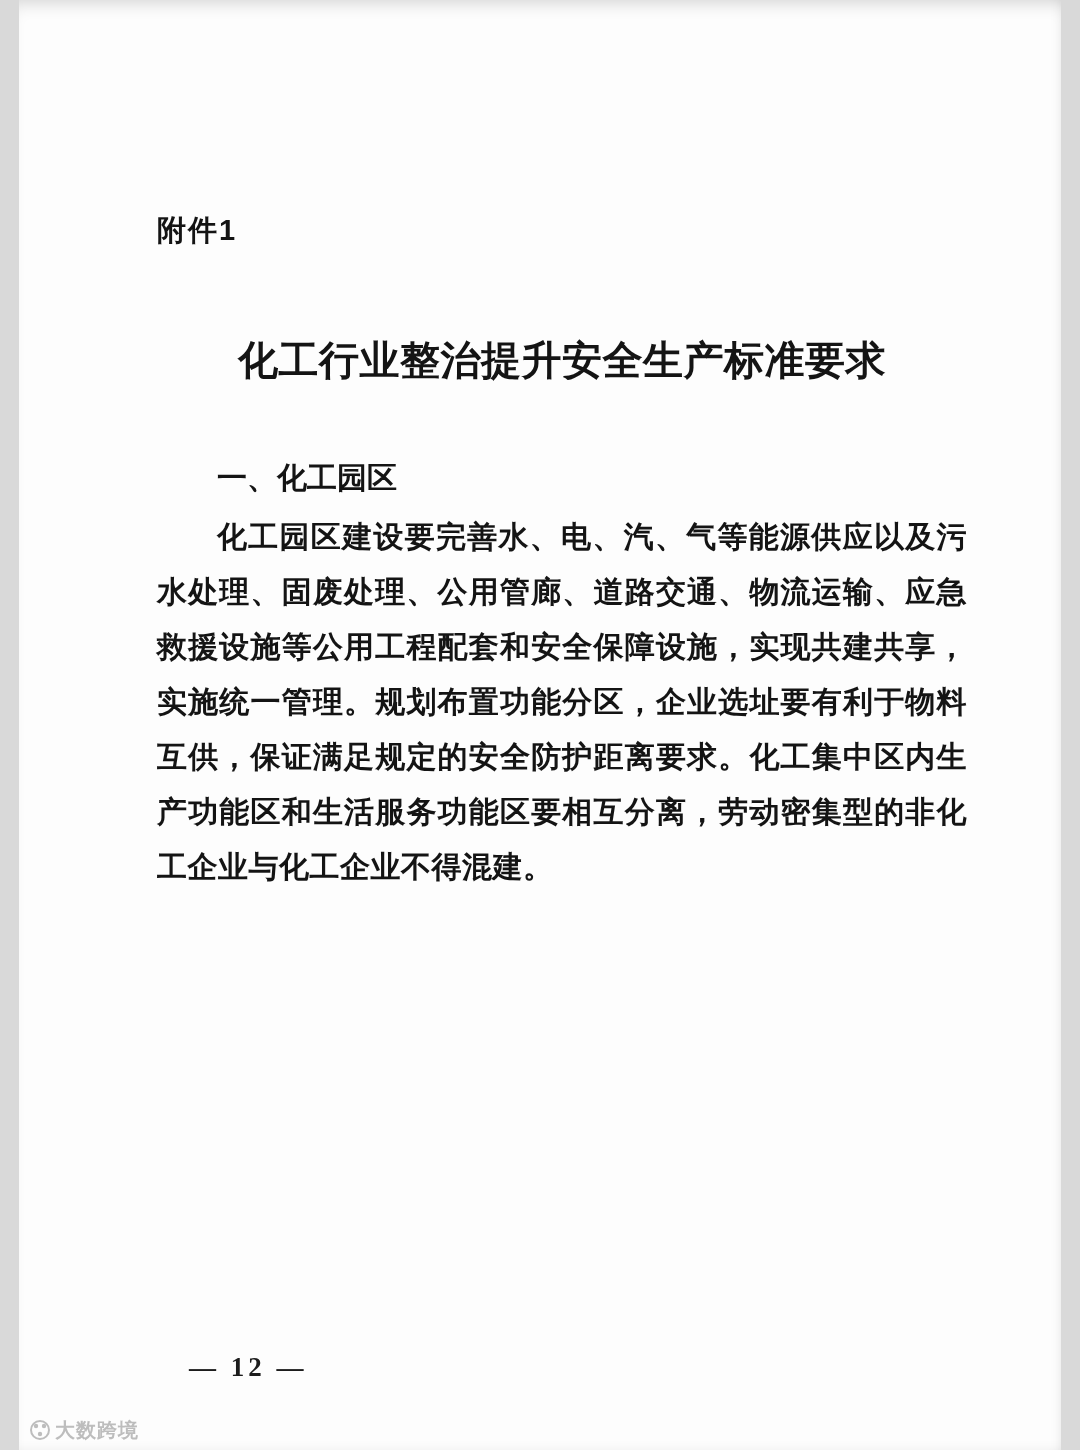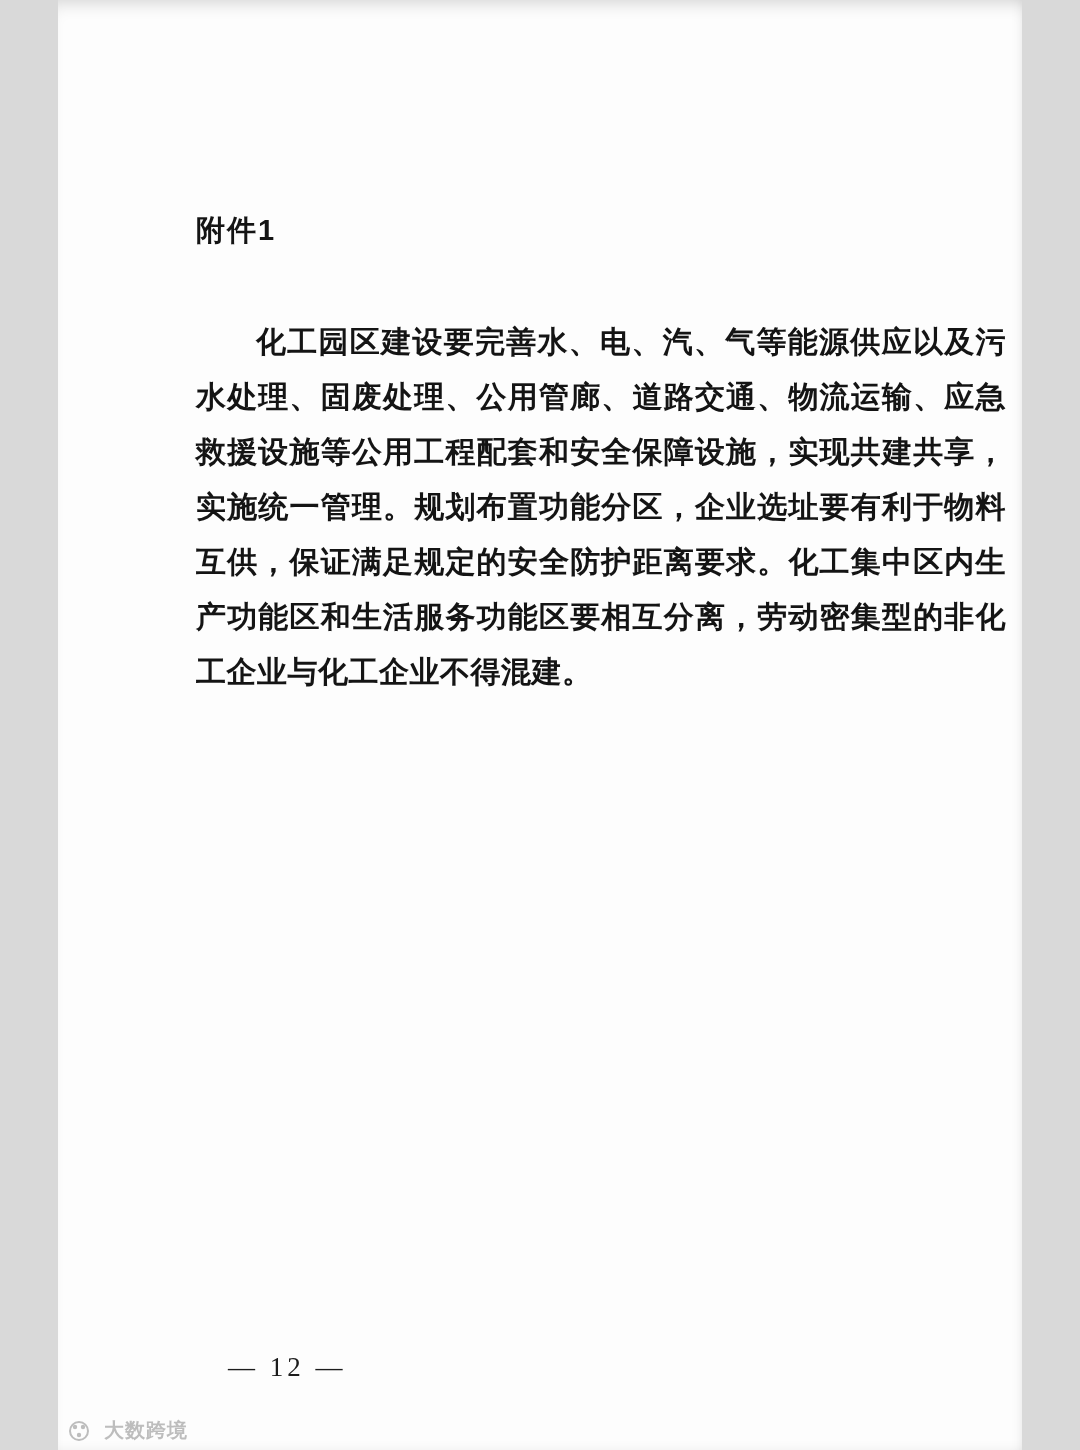--- a/index.html
+++ b/index.html
@@ -2,21 +2,21 @@
 <html><head>
 <meta charset="utf-8">
 <style>
   html, body {
     margin: 0;
     padding: 0;
     background: #d9d9d9;
   }
   .page {
     position: relative;
-    width: 964px;
+    width: 1042px;
     height: 1450px;
     margin: 0 auto;
     background: #fdfdfd;
     box-shadow: inset 0 14px 18px -12px rgba(0,0,0,0.18),
                 inset -10px 0 14px -12px rgba(0,0,0,0.10),
                 inset 0 -10px 14px -12px rgba(0,0,0,0.08);
     font-family: "Liberation Sans", "DejaVu Sans", sans-serif;
     color: #141414;
     overflow: hidden;
   }
@@ -58,52 +58,54 @@
     text-align: justify;
     margin: 4px 0 0 0;
     letter-spacing: 0.5px;
   }
   .footer {
     position: absolute;
     left: 170px;
     top: 1352px;
     font-family: "Liberation Serif", "DejaVu Serif", serif;
     font-size: 27px;
-    font-weight: 400;
+    font-weight: 700;
     color: #1c1c1c;
     letter-spacing: 4px;
   }
   .watermark {
     position: absolute;
     left: 8px;
     bottom: 6px;
     display: flex;
-    align-items: flex-end;
-    gap: 12px;
+    align-items: flex-start;
+    gap: 2px;
     color: #bdbdbd;
     font-size: 20px;
     font-weight: 600;
     letter-spacing: 1px;
   }
   .wm-icon {
     display: inline-flex;
     align-items: center;
   }
   .wm-icon svg { display: block; }
 </style>
 </head>
 <body>
 
 <div class="page">
 
   <div class="content">
     <div class="attachment">附件1</div>
 
+    <h1 class="title">化工行业整治提升安全生产标准要求</h1>
 
     <div class="body-text">
+      <div class="section-heading">一、化工园区</div>
 
 
 
       <p class="para">化工园区建设要完善水、电、汽、气等能源供应以及污水处理、固废处理、公用管廊、道路交通、物流运输、应急救援设施等公用工程配套和安全保障设施，实现共建共享，实施统一管理。规划布置功能分区，企业选址要有利于物料互供，保证满足规定的安全防护距离要求。化工集中区内生产功能区和生活服务功能区要相互分离，劳动密集型的非化工企业与化工企业不得混建。</p>
     </div>
   </div>
 
   <div class="footer">— 12 —</div>
 
   <div class="watermark">

